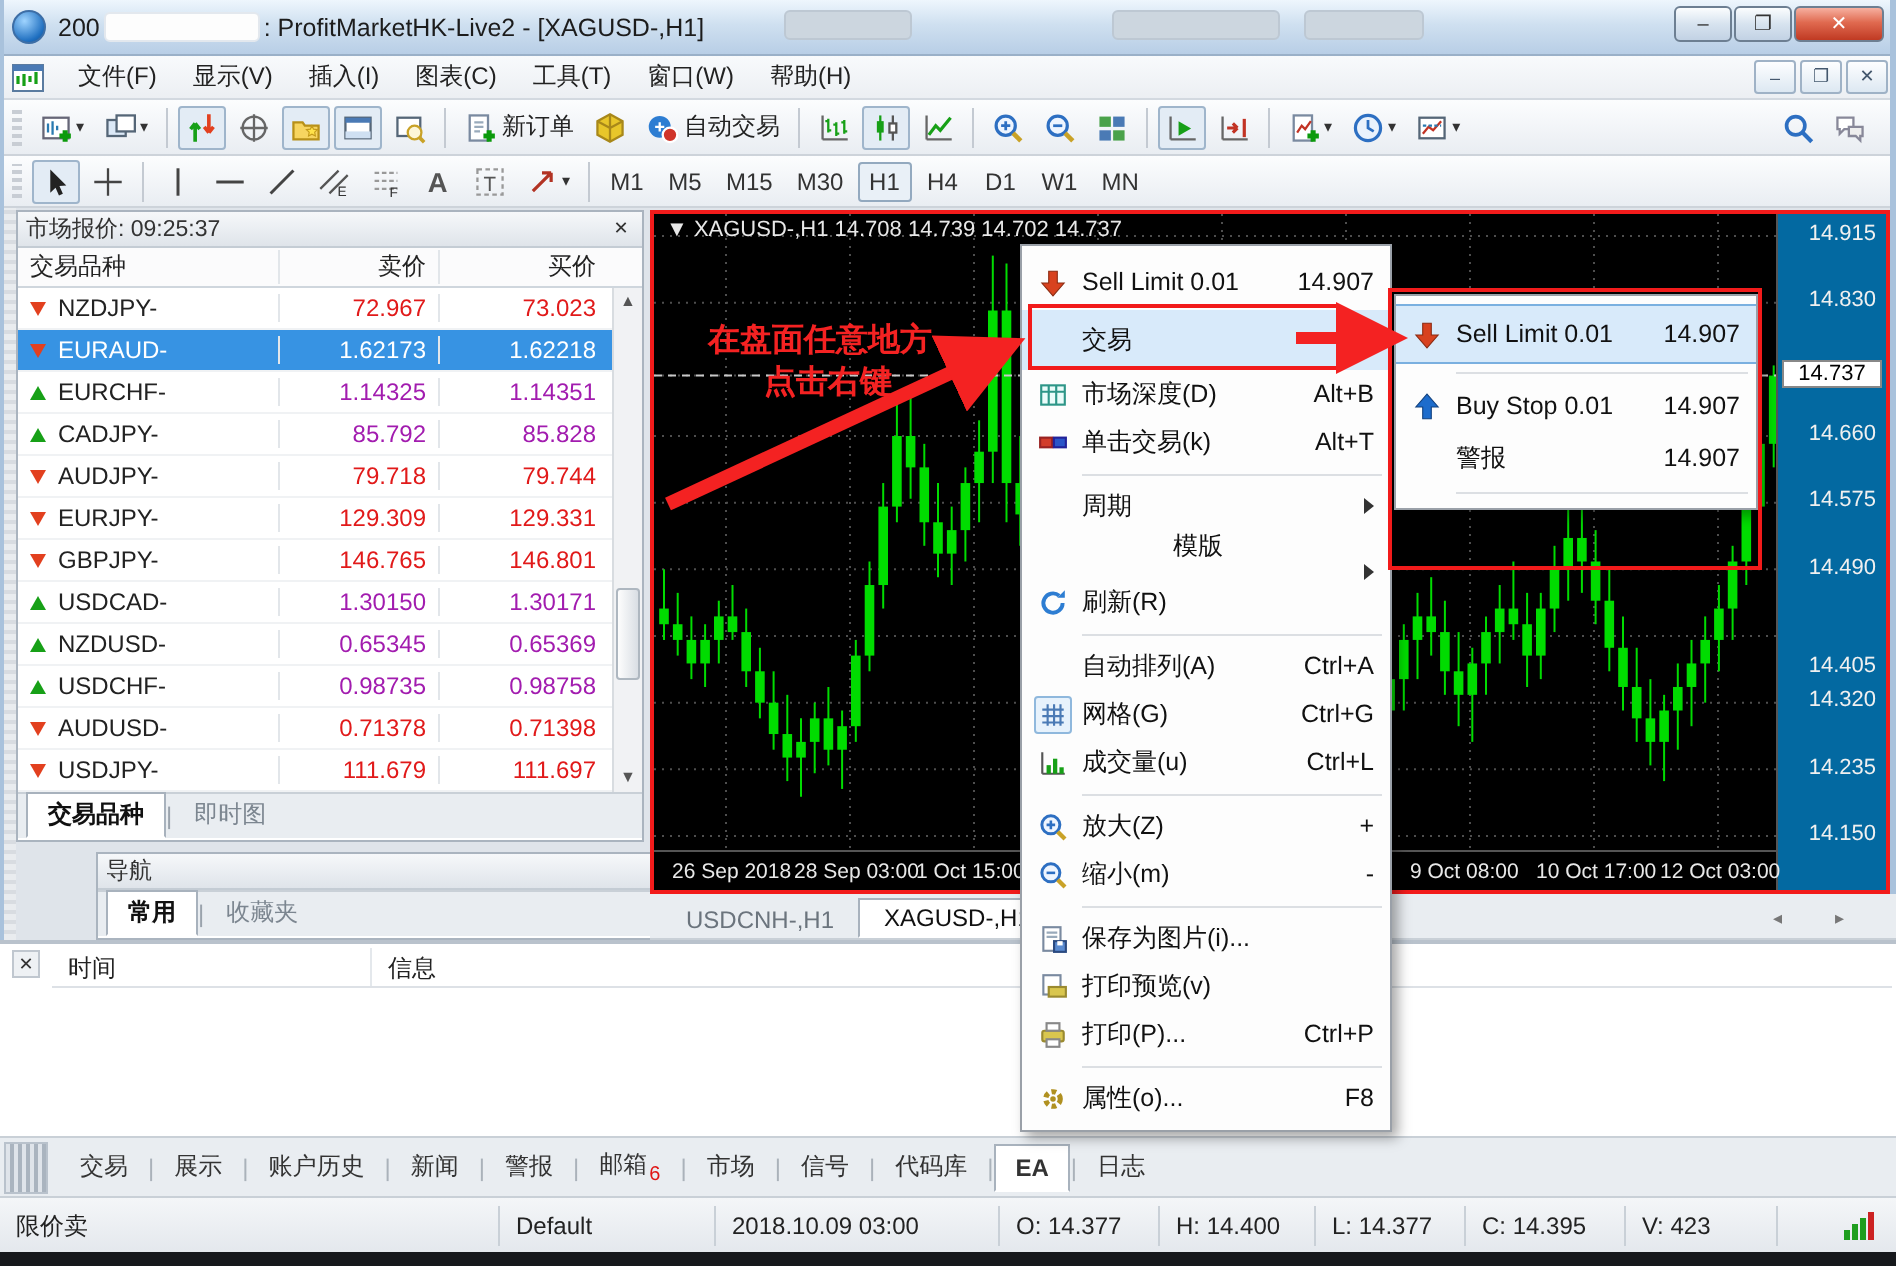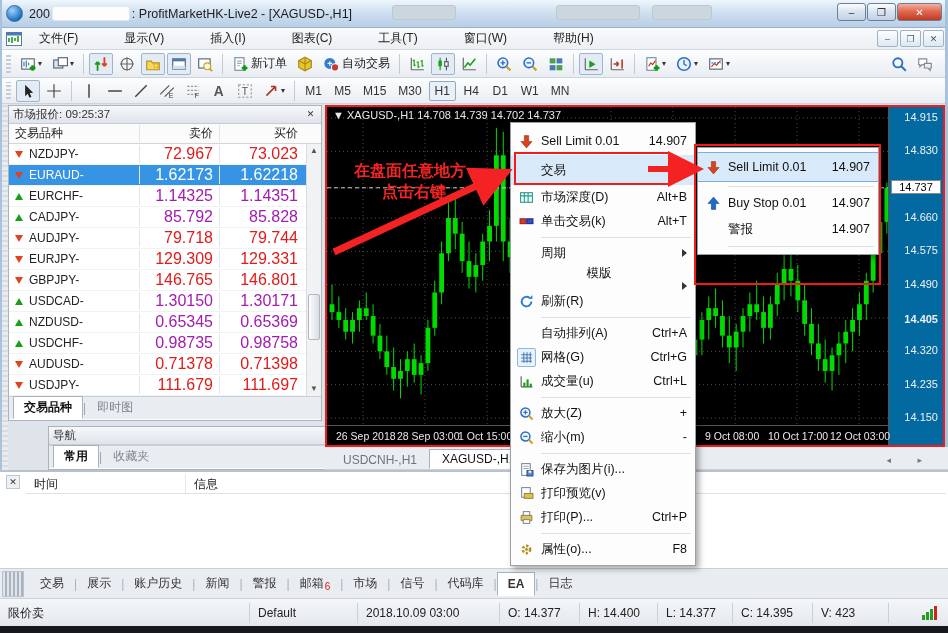--- a/index.html
+++ b/index.html
@@ -58,21 +58,21 @@
     color:#333;font-weight:bold;border:1px solid transparent;}
   #market-watch{left:8px;top:105px;width:314px;height:316px;}
   .mw-header{display:flex;height:20px;border-bottom:1px solid #cfd6dd;background:#fbfbfc;align-items:center;}
   .mw-header .c{padding:0 6px;color:#222;}
   .c-sym{width:130px;}
   .c-bid{width:80px;text-align:right;border-left:1px solid #e2e6ea;}
   .c-ask{width:85px;text-align:right;border-left:1px solid #e2e6ea;}
   .mw-rows{position:relative;}
   .mrow{display:flex;height:21px;align-items:center;border-bottom:1px solid #f0f2f4;}
   .mrow .c{padding:0 6px;}
-  .mrow .num{font-size:16px;}
+  .mrow .num{font-size:12px;}
   .mrow.sel{background:#3793e3;}
   .mrow.sel .sym,.mrow.sel .num{color:#fff !important;}
   .sym{color:#222;display:flex;align-items:center;}
   .tri{width:0;height:0;margin-right:6px;flex:0 0 auto;}
   .tri.down{border-left:4px solid transparent;border-right:4px solid transparent;border-top:7px solid #e2401f;}
   .tri.up{border-left:4px solid transparent;border-right:4px solid transparent;border-bottom:7px solid #17a017;}
   .num.red{color:#e11a1a;}
   .num.blue{color:#a21caf;}
   .mw-scroll{position:absolute;right:0;top:0;width:15px;height:100%;background:#f1f2f4;border-left:1px solid #d8dce0;}
   .mw-scroll .sarr{height:14px;text-align:center;font-size:8px;color:#555;line-height:14px;}
@@ -166,21 +166,21 @@
       <div class="wbtn close">✕</div>
     </div>
   </div>
 
   <div class="menubar">
     <svg class="child-icon" viewBox="0 0 16 14">
       <rect x="0.5" y="0.5" width="15" height="13" fill="#fff" stroke="#5a7ba0"></rect>
       <rect x="0.5" y="0.5" width="15" height="3" fill="#4a7ab5"></rect>
       <path d="M3 10V6M6 11V5M9 9V6M12 10V4" stroke="#17a017" stroke-width="1.6"></path>
     </svg>
-    <div id="menu-items" style="display: flex; gap: 28px;">
+    <div id="menu-items" style="display: flex;">
         <div class="mb-item">文件(F)</div>
         <div class="mb-item">显示(V)</div>
         <div class="mb-item">插入(I)</div>
         <div class="mb-item">图表(C)</div>
         <div class="mb-item">工具(T)</div>
         <div class="mb-item">窗口(W)</div>
         <div class="mb-item">帮助(H)</div>
       </div>
     <div class="mdi-btns">
       <div class="mdibtn">–</div>
@@ -760,21 +760,21 @@
         <line x1="559.85" y1="75.70588235294095" x2="559.85" y2="126.68627450980406" stroke="#00dc00" stroke-width="1"></line>
         <rect x="557.45" y="80.80392156862719" width="4.8" height="34.11764705882348" fill="#00dc00"></rect>
         <line x1="0" y1="80.80392156862719" x2="561" y2="80.80392156862719" stroke="#c8c8c8" stroke-dasharray="4 3"></line>
       </svg>
     <div id="paxis">
         <div class="plabel" style="top: 4px;">14.915</div>
         <div class="plabel" style="top: 37.3333px;">14.830</div>
         <div class="plabel" style="top: 104px;">14.660</div>
         <div class="plabel" style="top: 137.333px;">14.575</div>
         <div class="plabel" style="top: 170.667px;">14.490</div>
-        <div class="plabel" style="top: 206px; font-weight: bold;">14.405</div>
+        <div class="plabel" style="top: 220px;">14.405</div>
         <div class="plabel" style="top: 237.333px;">14.320</div>
         <div class="plabel" style="top: 270.667px;">14.235</div>
         <div class="plabel" style="top: 304px;">14.150</div>
         <div class="ptag" style="top: 72.8039px;">14.737</div>
       </div>
     <div id="taxis">
         <span class="tlab" style="left: 9px;">26 Sep 2018</span>
         <span class="tlab" style="left: 70px;">28 Sep 03:00</span>
         <span class="tlab" style="left: 131px;">1 Oct 15:00</span>
         <span class="tlab" style="left: 378px;">9 Oct 08:00</span>

